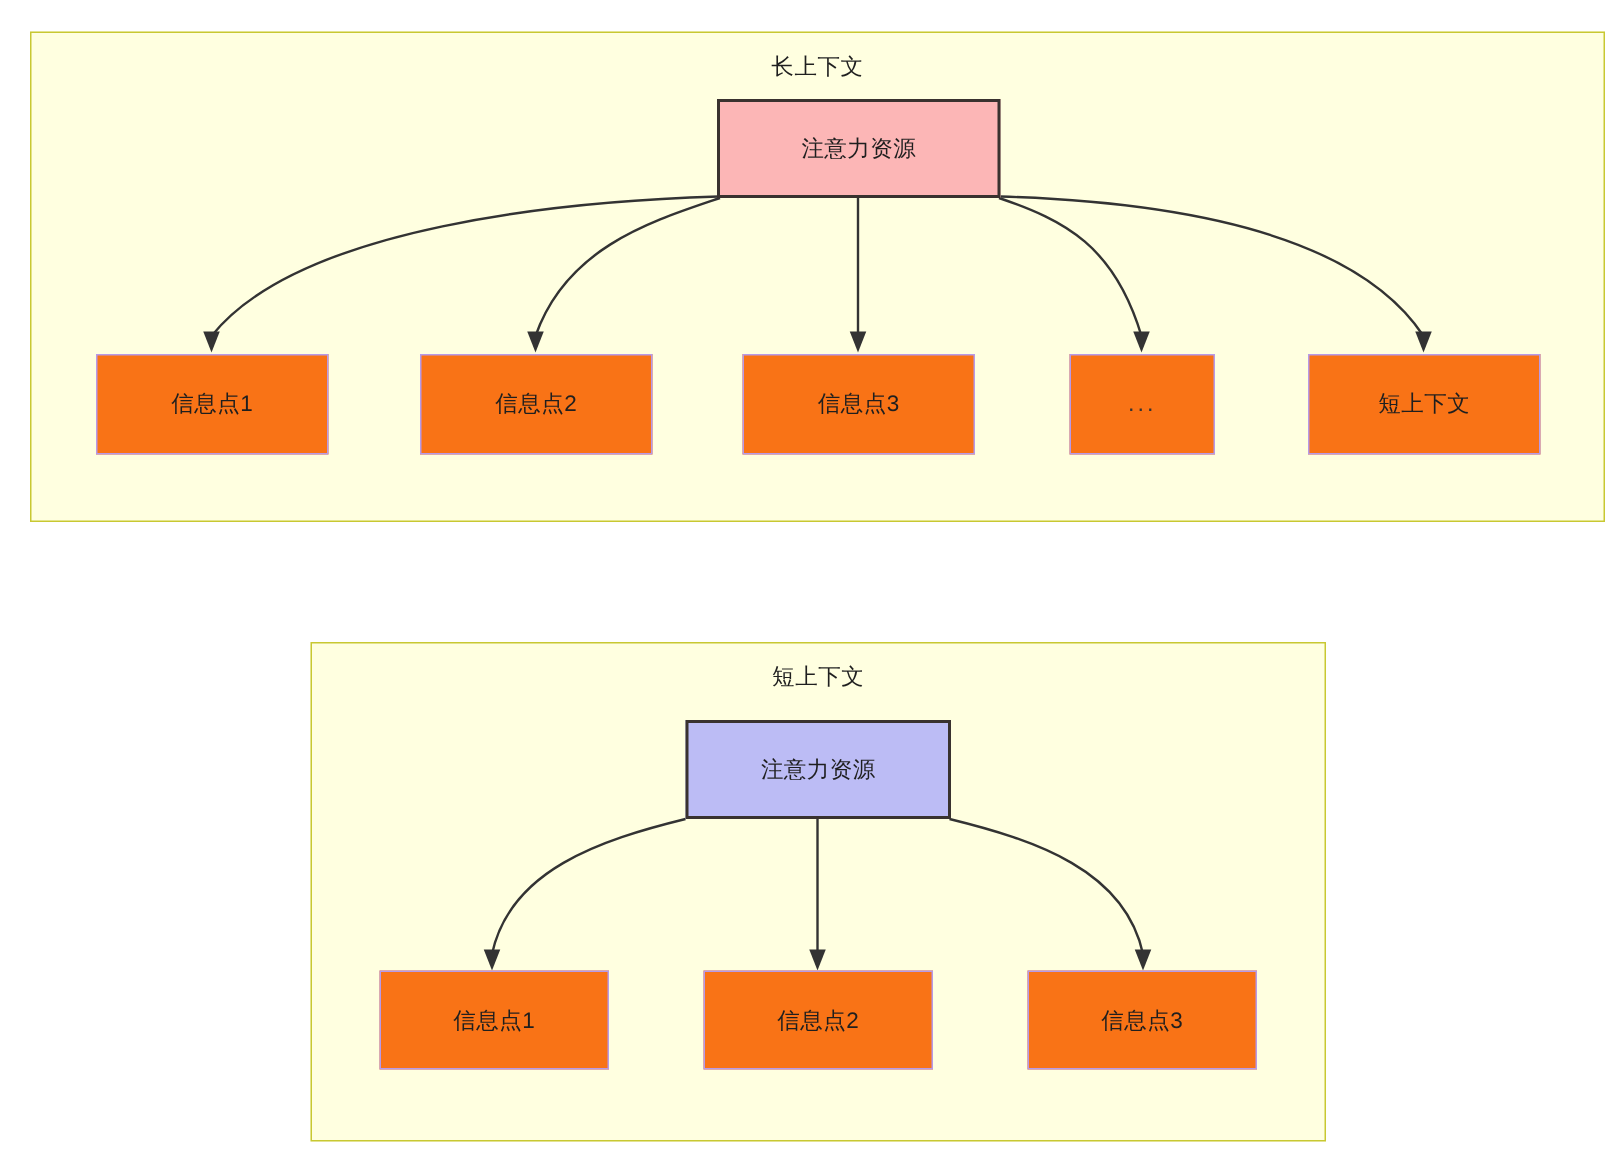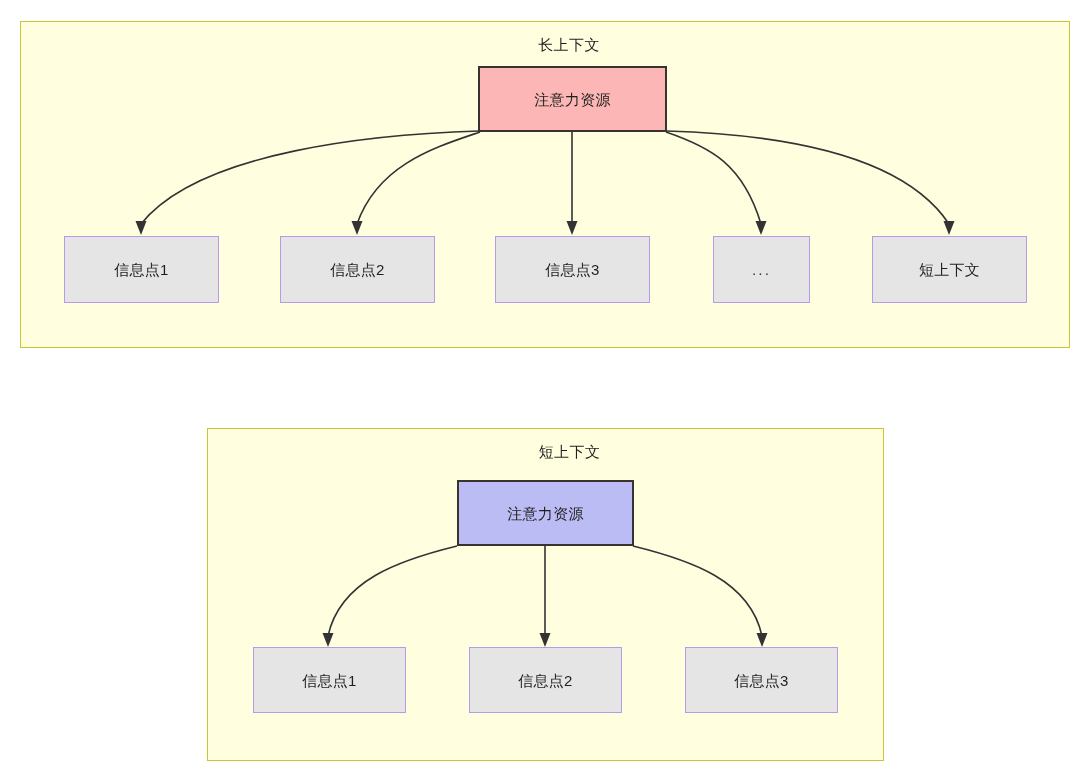--- a/index.html
+++ b/index.html
@@ -20,21 +20,20 @@
     left: 0;
     top: 0;
     width: 1080px;
     height: 774px;
   }
   .group-box {
     position: absolute;
     background: #ffffe0;
     border: 1.6px solid #c8c832;
     box-sizing: border-box;
-    padding-left: 24px;
   }
   #group-long {
     left: 20px;
     top: 21px;
     width: 1050px;
     height: 327px;
   }
   #group-short {
     left: 207px;
     top: 428px;
@@ -66,21 +65,21 @@
   }
   .node-attention-long {
     background: #fcb6b6;
     border: 2.2px solid #39322f;
   }
   .node-attention-short {
     background: #bcbcf5;
     border: 2.2px solid #39322f;
   }
   .node-info {
-    background: #e5e5e5;
+    background: #f97316;
     border: 1.6px solid #b79ae8;
   }
   .node-ellipsis {
     letter-spacing: 2px;
     font-size: 15.5px;
     color: #333;
   }
 
   svg.edges {
     position: absolute;

